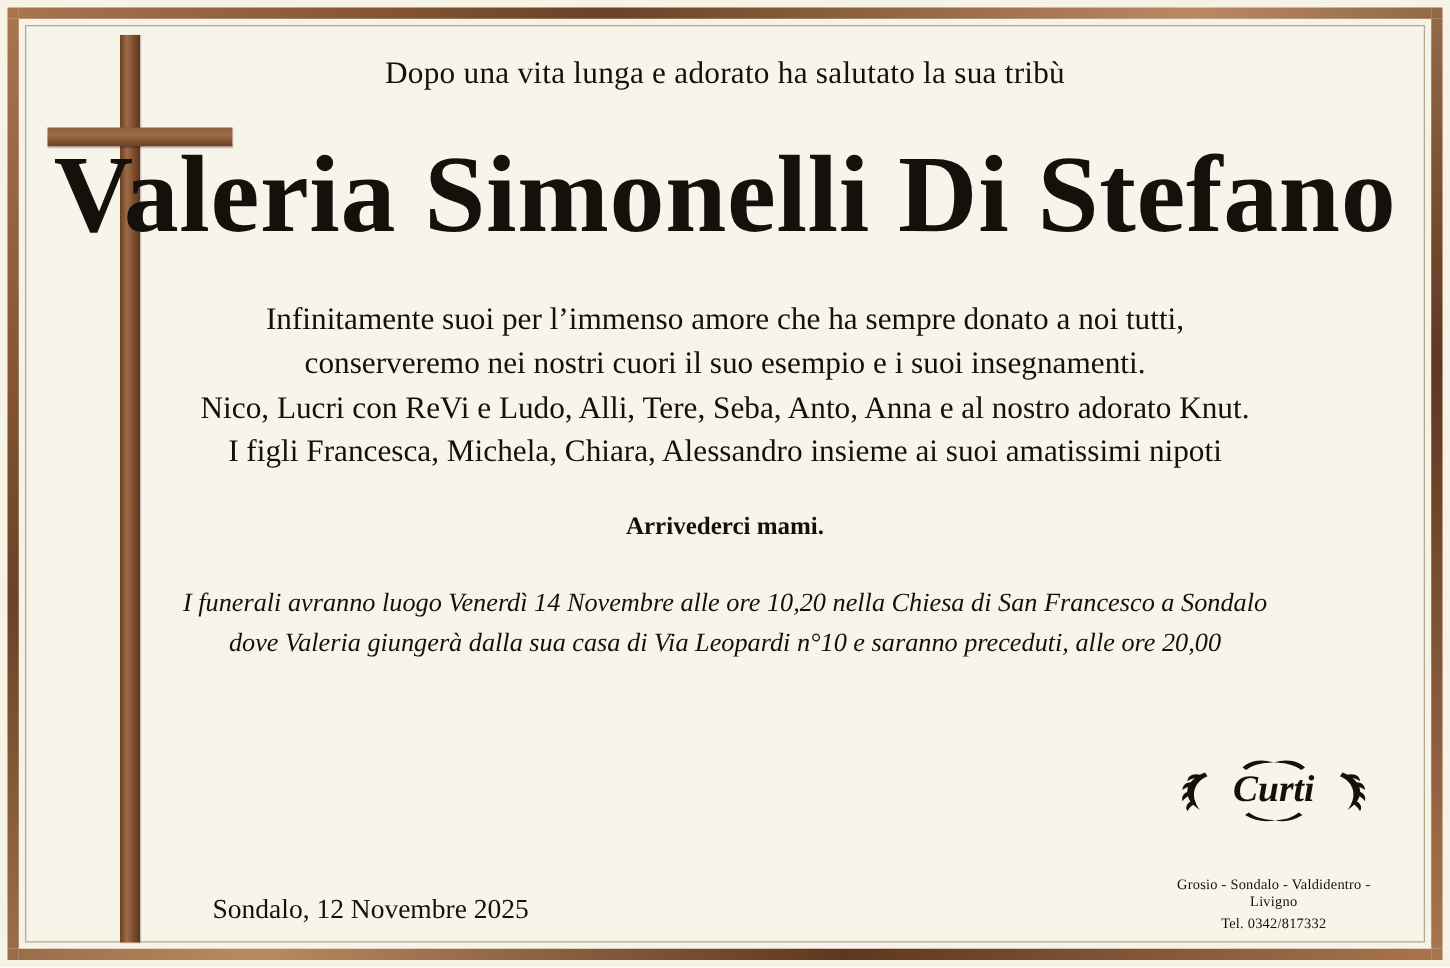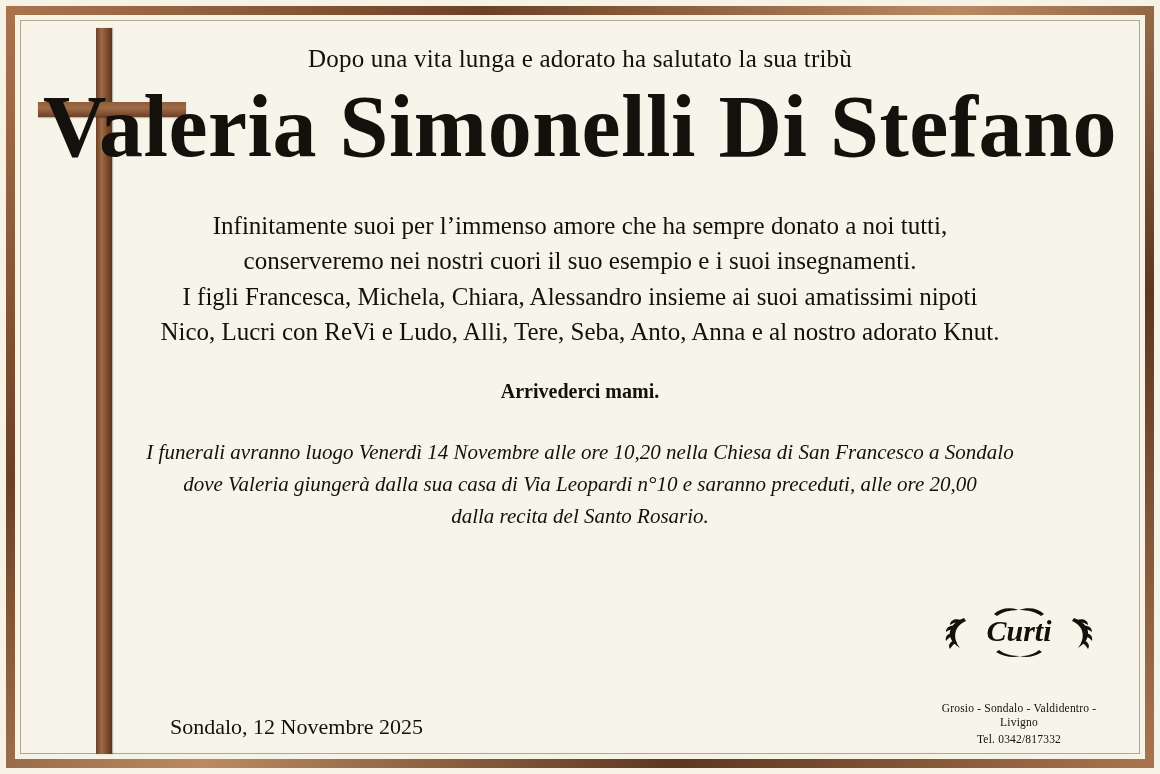--- a/index.html
+++ b/index.html
@@ -90,21 +90,21 @@
     letter-spacing: 0.2px;
     margin-top: 18px;
     line-height: 1.2;
   }
 
   .name {
     font-family: "Liberation Serif", serif;
     font-weight: bold;
     font-size: 88px;
     line-height: 1.02;
-    margin-top: 8px;
+    margin-top: 38px;
     letter-spacing: 0.5px;
     white-space: nowrap;
     transform: scaleX(1.0);
   }
 
   .body-block {
     margin-top: 36px;
     font-size: 25px;
     line-height: 1.42;
   }
@@ -177,30 +177,29 @@
 
   <div class="content">
 
     <div class="line-top">Dopo una vita lunga e adorato ha salutato la sua tribù</div>
 
     <div class="name">Valeria Simonelli Di Stefano</div>
 
     <div class="body-block">
       <div>Infinitamente suoi per l’immenso amore che ha sempre donato a noi tutti,</div>
       <div>conserveremo nei nostri cuori il suo esempio e i suoi insegnamenti.</div>
+      <div>Nico, Lucri con ReVi e Ludo, Alli, Tere, Seba, Anto, Anna e al nostro adorato Knut.</div>
       <div>I figli Francesca, Michela, Chiara, Alessandro insieme ai suoi amatissimi nipoti</div>
-      <div>Nico, Lucri con ReVi e Ludo, Alli, Tere, Seba, Anto, Anna e al nostro adorato Knut.</div>
     </div>
 
     <div class="farewell">Arrivederci mami.</div>
 
     <div class="funeral">
       <div>I funerali avranno luogo Venerdì 14 Novembre alle ore 10,20 nella Chiesa di San Francesco a Sondalo</div>
       <div>dove Valeria giungerà dalla sua casa di Via Leopardi n°10 e saranno preceduti, alle ore 20,00</div>
-      <div>dalla recita del Santo Rosario.</div>
     </div>
 
     <div class="city-date">Sondalo, 12 Novembre 2025</div>
 
     <div class="agency">
       <div class="logo">
         <svg width="170" height="56" viewBox="0 0 170 56" xmlns="http://www.w3.org/2000/svg">
           <g fill="#14100c">
 
             <path d="M30 14 C14 20, 10 34, 26 44 C18 34, 20 22, 32 17 Z"></path>

